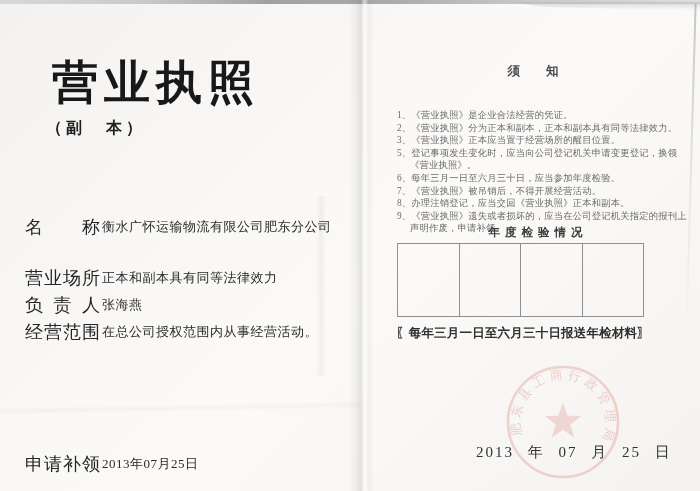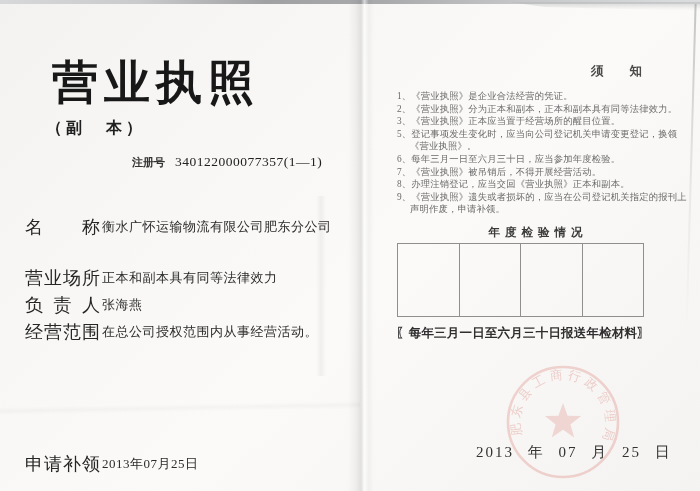--- a/index.html
+++ b/index.html
@@ -59,25 +59,25 @@
     display:inline-block; width:75px; vertical-align:middle;
     font-family:"Liberation Sans", sans-serif; font-size:18px; color:#262626;
     text-align:justify; text-align-last:justify;
   }
   .frow .fvalue { display:inline-block; vertical-align:middle; padding-left:2px;
     font-size:13px; color:#2b2b2b; letter-spacing:.5px; }
   .f0 { top:215px; } .f1 { top:266px; } .f2 { top:293px; } .f3 { top:320px; }
   .fest { top:452px; }
 
   .notice-title {
-    position:absolute; top:63px; left:30px; width:270px; text-align:right;
+    position:absolute; top:63px; left:30px; width:270px; text-align:center;
     font-size:12.5px; color:#4a4a4a; letter-spacing:26px; text-indent:26px; font-weight:600;
   }
   .notice-list {
-    position:absolute; top:90px; left:29px; width:294px; list-style:none;
+    position:absolute; top:109px; left:29px; width:294px; list-style:none;
   }
   .notice-list li {
     font-size:9.3px; line-height:12.6px; color:#6a6a6a;
     padding-left:13px; text-indent:-13px; letter-spacing:.2px;
   }
 
   .annual-title {
     position:absolute; top:225px; left:60px; width:220px; text-align:center;
     font-size:11.5px; color:#3a3a3a; letter-spacing:5px; font-weight:600;
   }
@@ -105,23 +105,20 @@
 <div class="scan">
 
   <div class="top-strip"></div>
   <div class="edge-right-top"></div>
   <div class="edge-right-line"></div>
 
   <section class="left-page">
     <h1 class="lic-title">营业执照</h1>
     <div class="lic-subtitle">（副　本）</div>
 
-    <div class="reg-row">
-      <span class="reg-label">注册号</span><span class="reg-num">340122000077357(1—1)</span>
-    </div>
 
     <div class="frow f0">
       <span class="flabel">名称</span><span class="fvalue">衡水广怀运输物流有限公司肥东分公司</span>
     </div>
     <div class="frow f1">
       <span class="flabel">营业场所</span><span class="fvalue">正本和副本具有同等法律效力</span>
     </div>
     <div class="frow f2">
       <span class="flabel">负责人</span><span class="fvalue">张海燕</span>
     </div>

